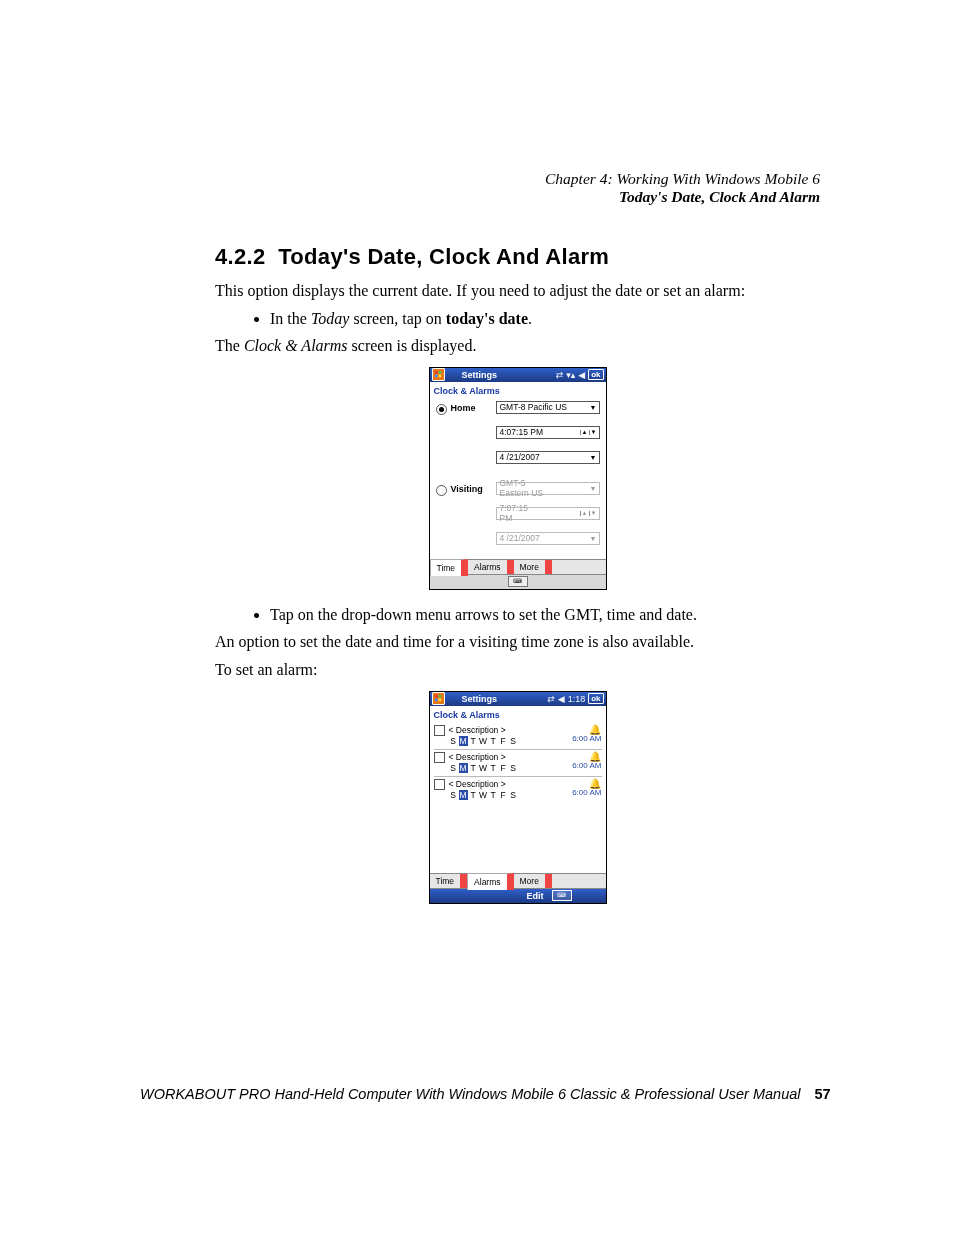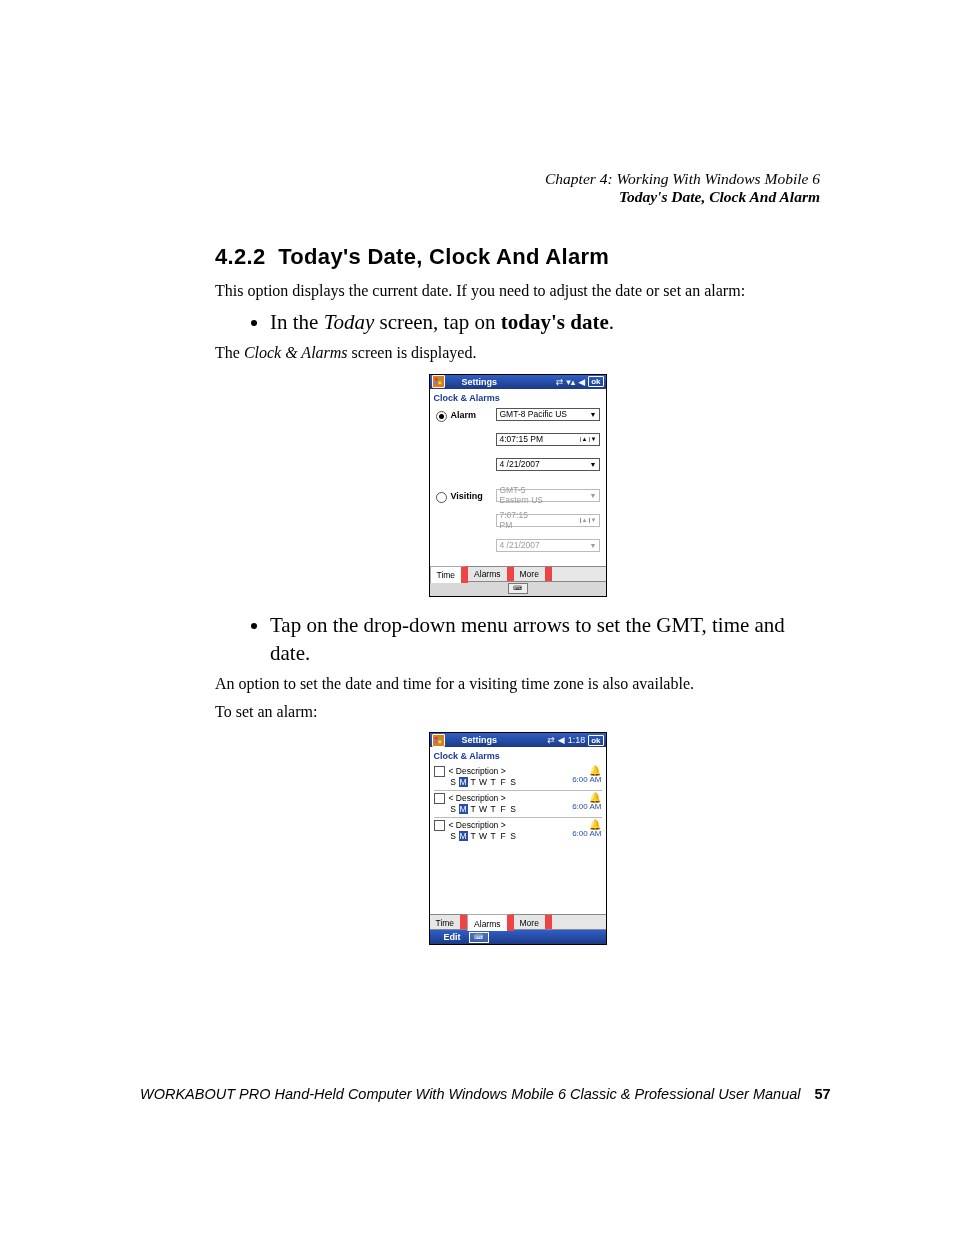--- a/index.html
+++ b/index.html
@@ -40,21 +40,21 @@
   p.body {
     font-size: 16px;
     margin: 6px 0;
     line-height: 1.35;
   }
   ul.bullets {
     margin: 4px 0;
     padding-left: 55px;
   }
   ul.bullets li {
-    font-size: 21px;
+    font-size: 16px;
     margin: 2px 0;
     line-height: 1.35;
   }
   .italic { font-style: italic; }
   .bold   { font-weight: bold;  }
 
   
   .shot {
     width: 176px;
     margin: 10px auto 14px auto;
@@ -150,21 +150,21 @@
     background:#fff; border-top:1px solid #aaa; border-left:1px solid #aaa;
     margin-top:-1px; height:15px; position:relative;
   }
   .wm-bottom {
     background:#d8d8d8; height:14px; display:flex; align-items:center;
     justify-content:center; border-top:1px solid #888;
   }
   .wm-kbdicon { width:18px; height:9px; border:1px solid #777; background:#eee; font-size:6px; text-align:center; line-height:8px; }
 
   
-  .wm-bottom.blue { background:linear-gradient(#2f5fc8,#1c3a84); color:#fff; justify-content:flex-start; padding:0 14px;gap:8px; }
+  .wm-bottom.blue { background:linear-gradient(#2f5fc8,#1c3a84); color:#fff; justify-content:flex-end; padding:0 6px;gap:8px; }
   .wm-bottom.blue .edit { font-weight:bold; font-size:9px; }
   .wm-bottom.blue .wm-kbdicon { border-color:#fff; background:rgba(255,255,255,.15); color:#fff; }
   .alarm-row {
     border-bottom:1px solid #bbb; padding:2px 0 3px 0;
     display:flex; align-items:flex-start; font-size:8.5px;
   }
   .alarm-chk { width:9px; height:9px; border:1px solid #555; margin:0 4px 0 0; background:#fff; }
   .alarm-mid { flex:1; }
   .alarm-desc {}
   .alarm-days { display:flex; gap:1px; margin-top:1px; }
@@ -228,21 +228,21 @@
         <span class="glyph">◀</span>
         <span class="wm-ok">ok</span>
       </span>
     </div>
     <div class="wm-subhead">Clock &amp; Alarms</div>
     <div class="wm-body">
       <div class="time-cluster">
         <div class="left-col">
           <div class="radio-row">
             <span class="radio selected"></span>
-            <span class="radio-label">Alarm</span>
+            <span class="radio-label">Home</span>
           </div>
         </div>
         <div class="fields">
           <div class="fld">
               <span>GMT-8 Pacific US</span>
               <span class="arrow">▼</span>
             </div>
           <div class="fld">
               <span>4:07:15 PM</span>
               <span class="spin">

